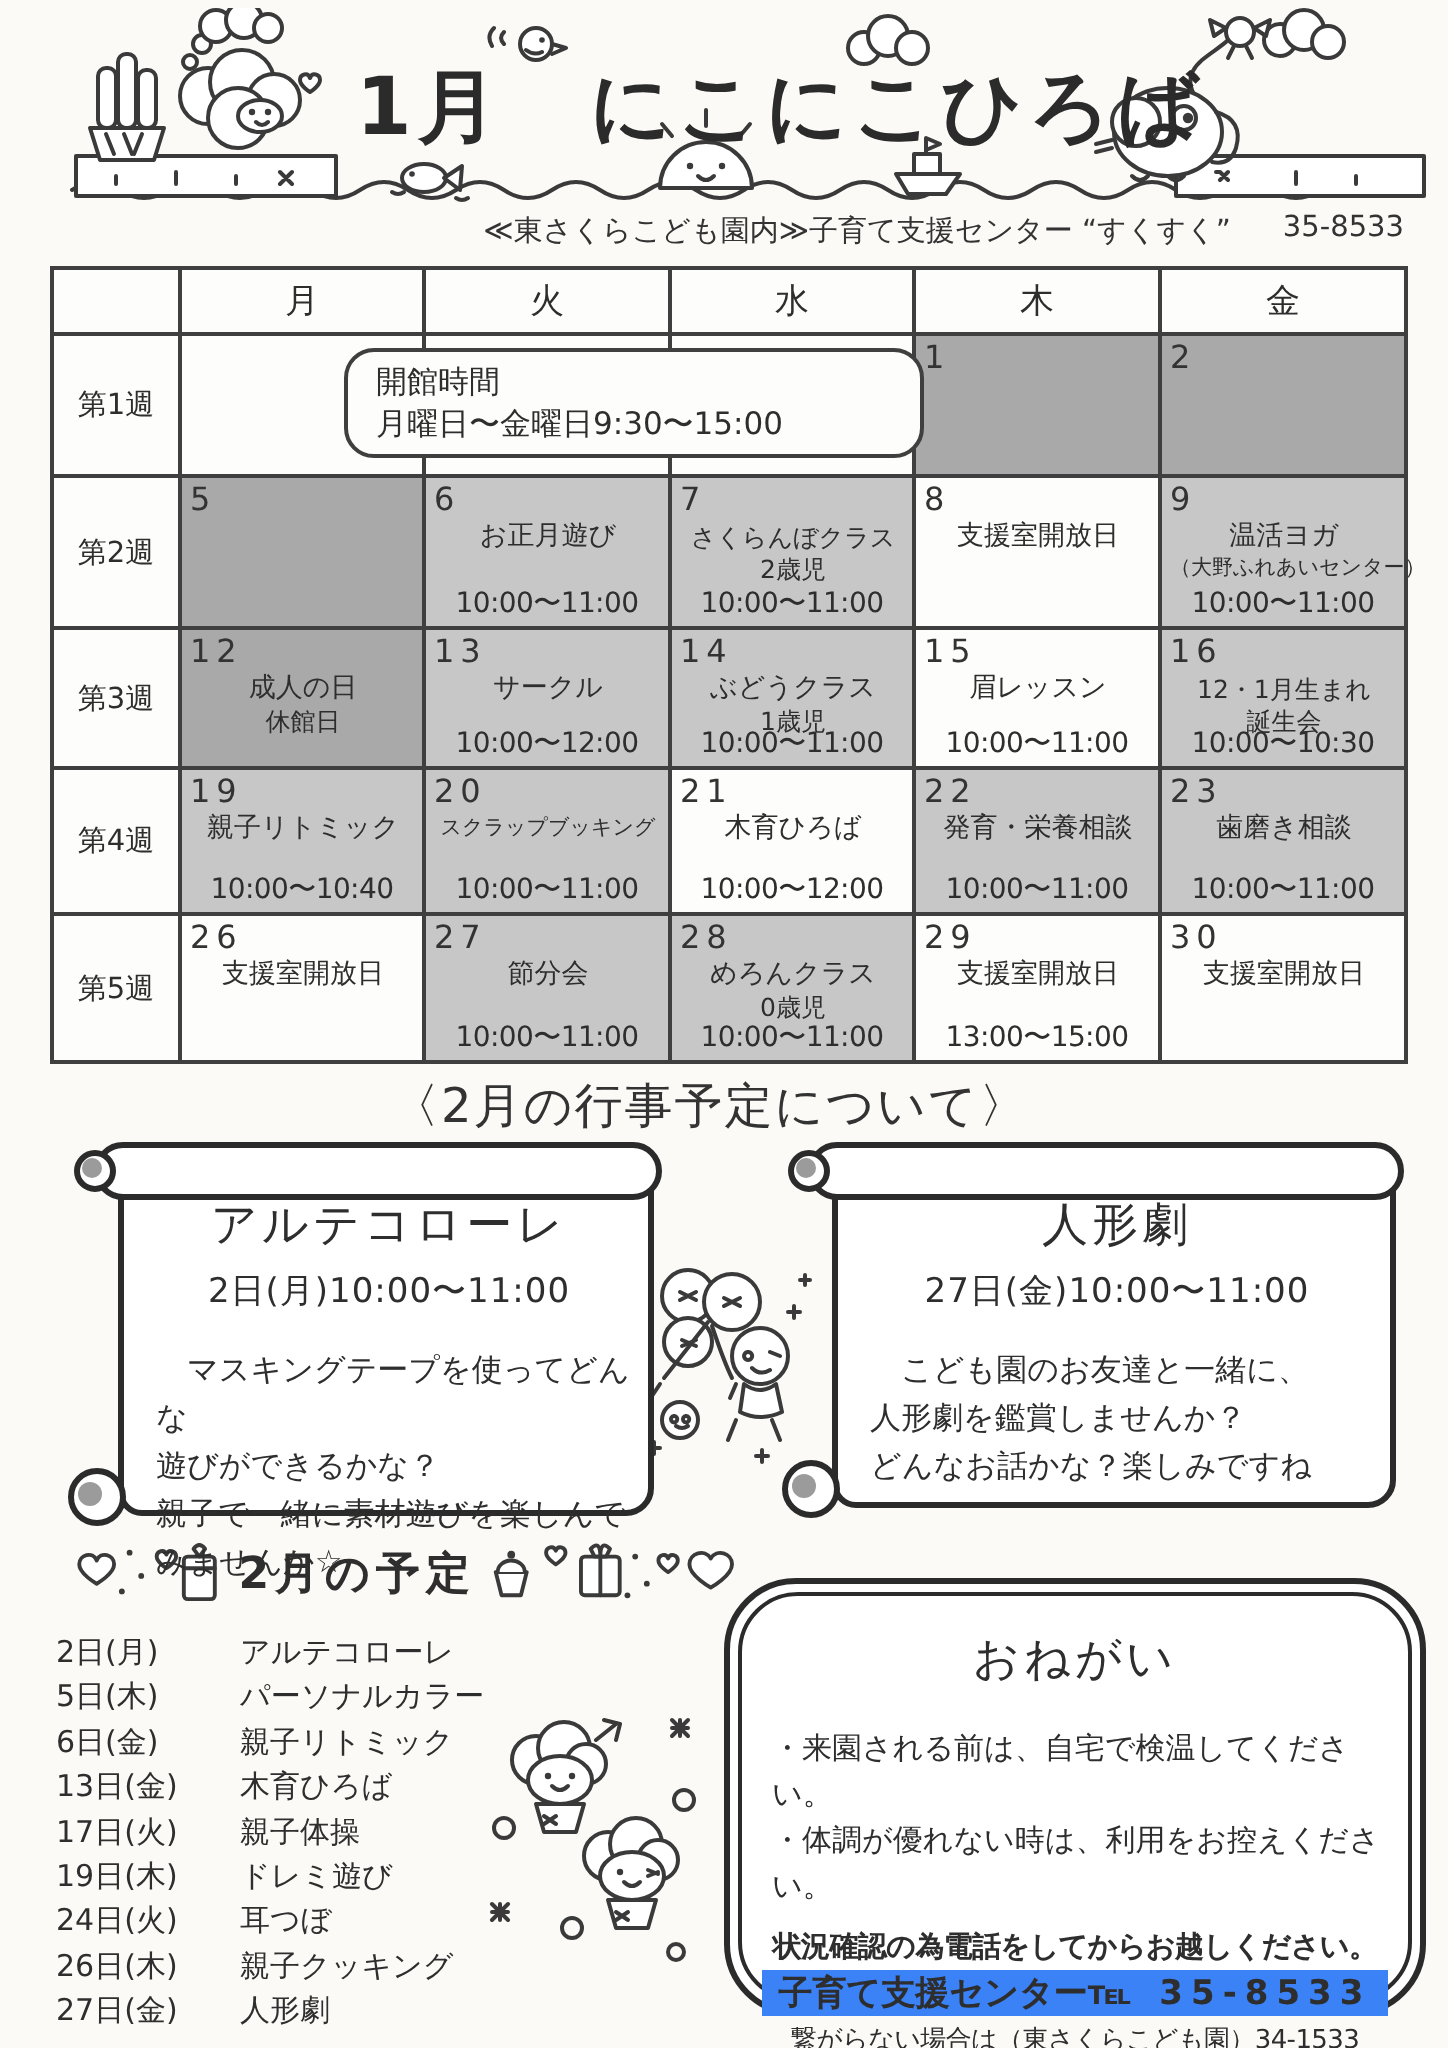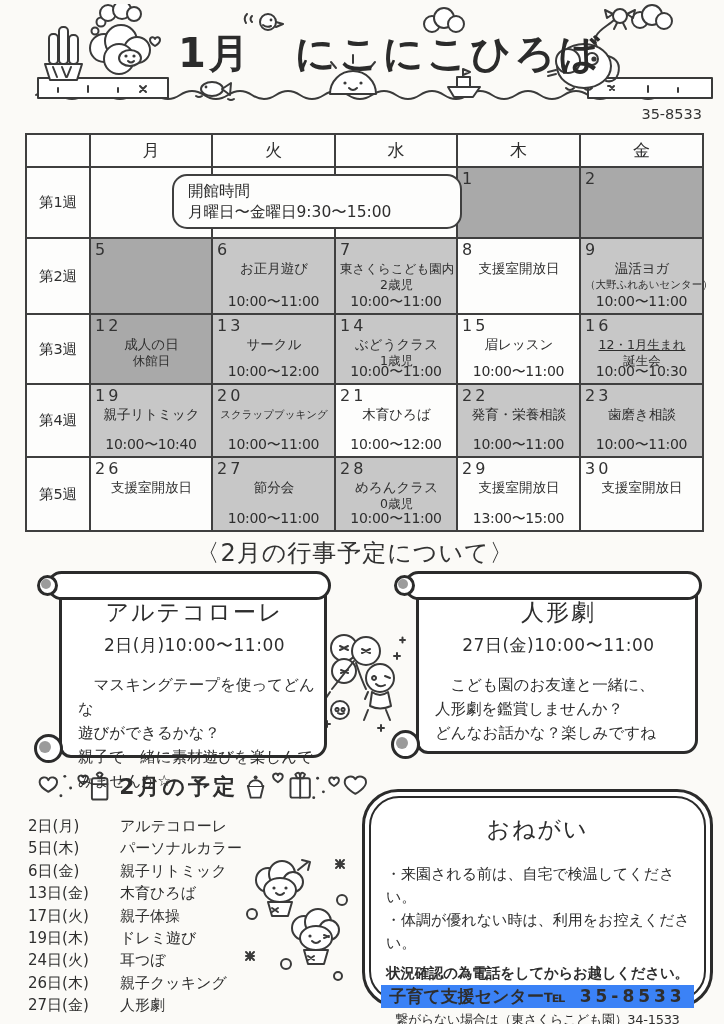--- a/index.html
+++ b/index.html
@@ -170,20 +170,21 @@
       <circle class="fw" cx="592" cy="55" r="6"></circle>
       <circle class="dk" cx="594" cy="55" r="2.6"></circle>
       <path class="ln" d="M608,52 q14,4 10,18 q-3,9 -12,7 M566,84 q4,4 8,0 M584,84 q4,4 8,0"></path>
       <path class="ln" d="M556,66 l-8,2 m8,2 l-8,2"></path>
     </g>
   </svg>
 
   <div class="main-title">1月　にこにこひろば</div>
 
   <div class="subtitle-row">
+    <span>≪東さくらこども園内≫子育て支援センター “すくすく”</span>
     <span>35-8533</span>
   </div>
 
   <table class="calendar">
     <tbody>
         <tr>
       <th style="width:64px"></th>
       <th class="day-head" style="width:122px">月</th>
       <th class="day-head" style="width:123px">火</th>
       <th class="day-head" style="width:122px">水</th>
@@ -209,21 +210,21 @@
       <td class="cal-cell s-d">
         <div class="cell-date">5</div>
       </td>
       <td class="cal-cell s-l">
         <div class="cell-date">6</div>
         <div class="cell-name">お正月遊び</div>
         <div class="cell-time">10:00〜11:00</div>
       </td>
       <td class="cal-cell s-l">
         <div class="cell-date">7</div>
-        <div class="cell-name" style="font-size: 12.5px;">東さくらこども園内</div>
+        <div class="cell-name" style="font-size: 12.5px;">さくらんぼクラス</div>
         <div class="cell-name2">2歳児</div>
         <div class="cell-time">10:00〜11:00</div>
       </td>
       <td class="cal-cell s-w">
         <div class="cell-date">8</div>
         <div class="cell-name">支援室開放日</div>
       </td>
       <td class="cal-cell s-l">
         <div class="cell-date">9</div>
         <div class="cell-name">温活ヨガ</div>
@@ -250,21 +251,21 @@
         <div class="cell-name2">1歳児</div>
         <div class="cell-time">10:00〜11:00</div>
       </td>
       <td class="cal-cell s-w">
         <div class="cell-date">15</div>
         <div class="cell-name">眉レッスン</div>
         <div class="cell-time">10:00〜11:00</div>
       </td>
       <td class="cal-cell s-l">
         <div class="cell-date">16</div>
-        <div class="cell-name" style="font-size: 12.5px; text-decoration: underline;">12・1月生まれ</div>
+        <div class="cell-name" style="font-size: 12.5px;">12・1月生まれ</div>
         <div class="cell-name2">誕生会</div>
         <div class="cell-time">10:00〜10:30</div>
       </td>
     </tr>
 
     <tr style="height:73px">
       <td class="week-label">第4週</td>
       <td class="cal-cell s-l">
         <div class="cell-date">19</div>
         <div class="cell-name">親子リトミック</div>

